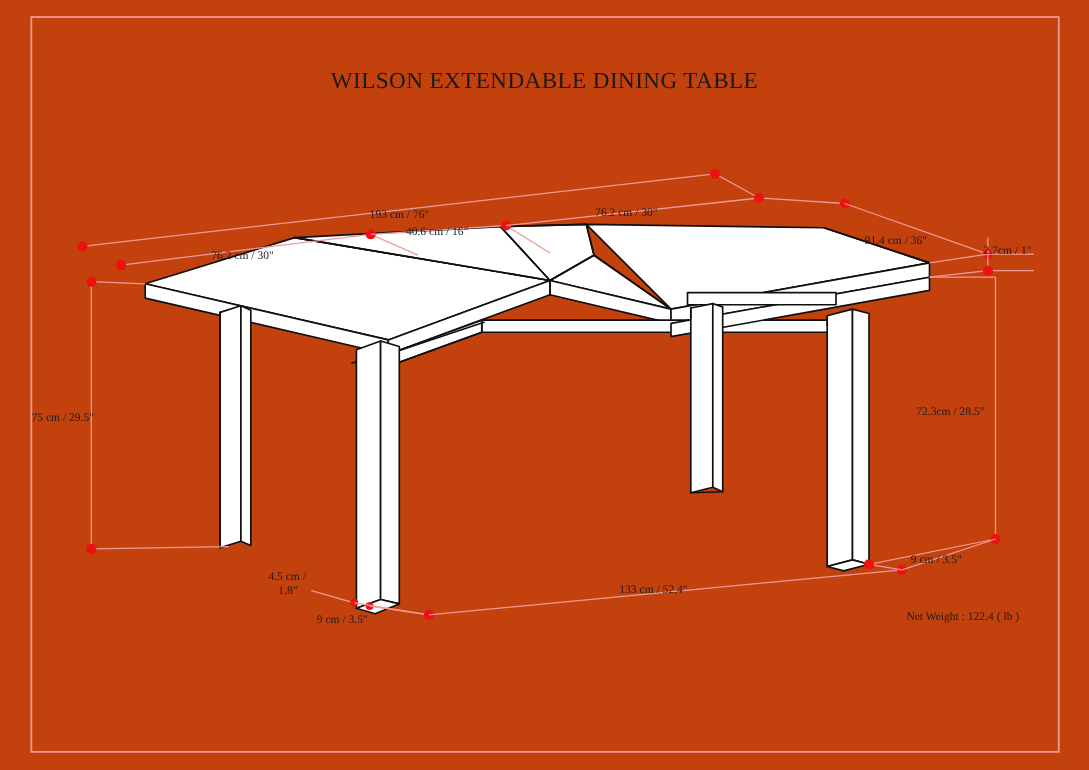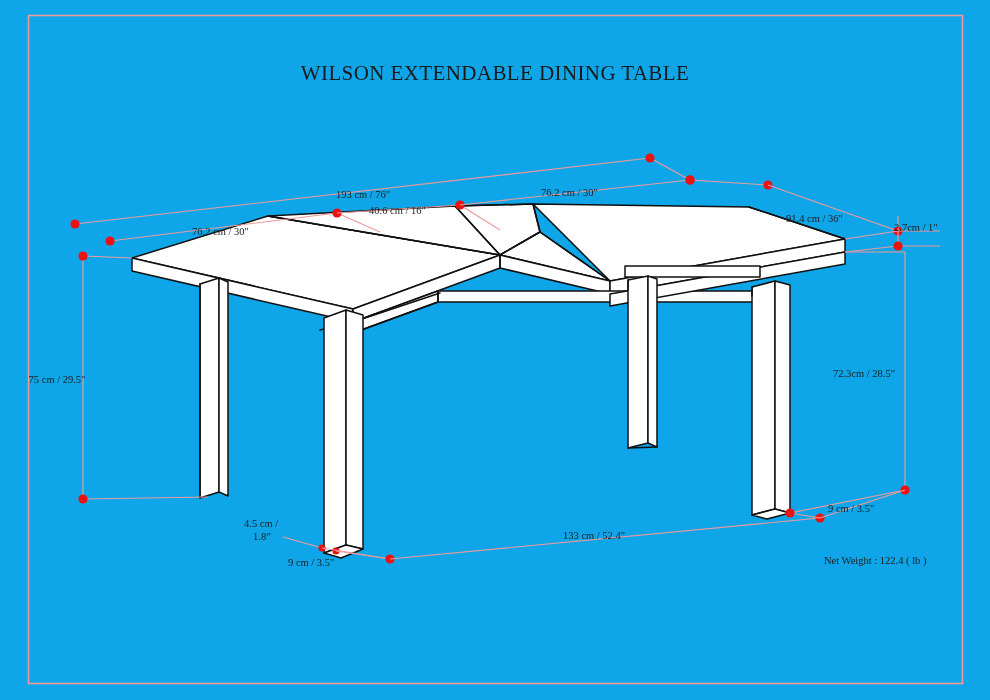--- a/index.html
+++ b/index.html
@@ -5,21 +5,21 @@
 <style>
   html, body {
     margin: 0;
     padding: 0;
     background: #ffffff;
   }
   #page {
     position: relative;
     width: 990px;
     height: 700px;
-    background: #0ea5e9;
+    background: #c2410c;
     overflow: hidden;
     font-family: "Liberation Serif", "DejaVu Serif", serif;
   }
   #drawing {
     position: absolute;
     left: 0;
     top: 0;
     width: 990px;
     height: 700px;
   }

